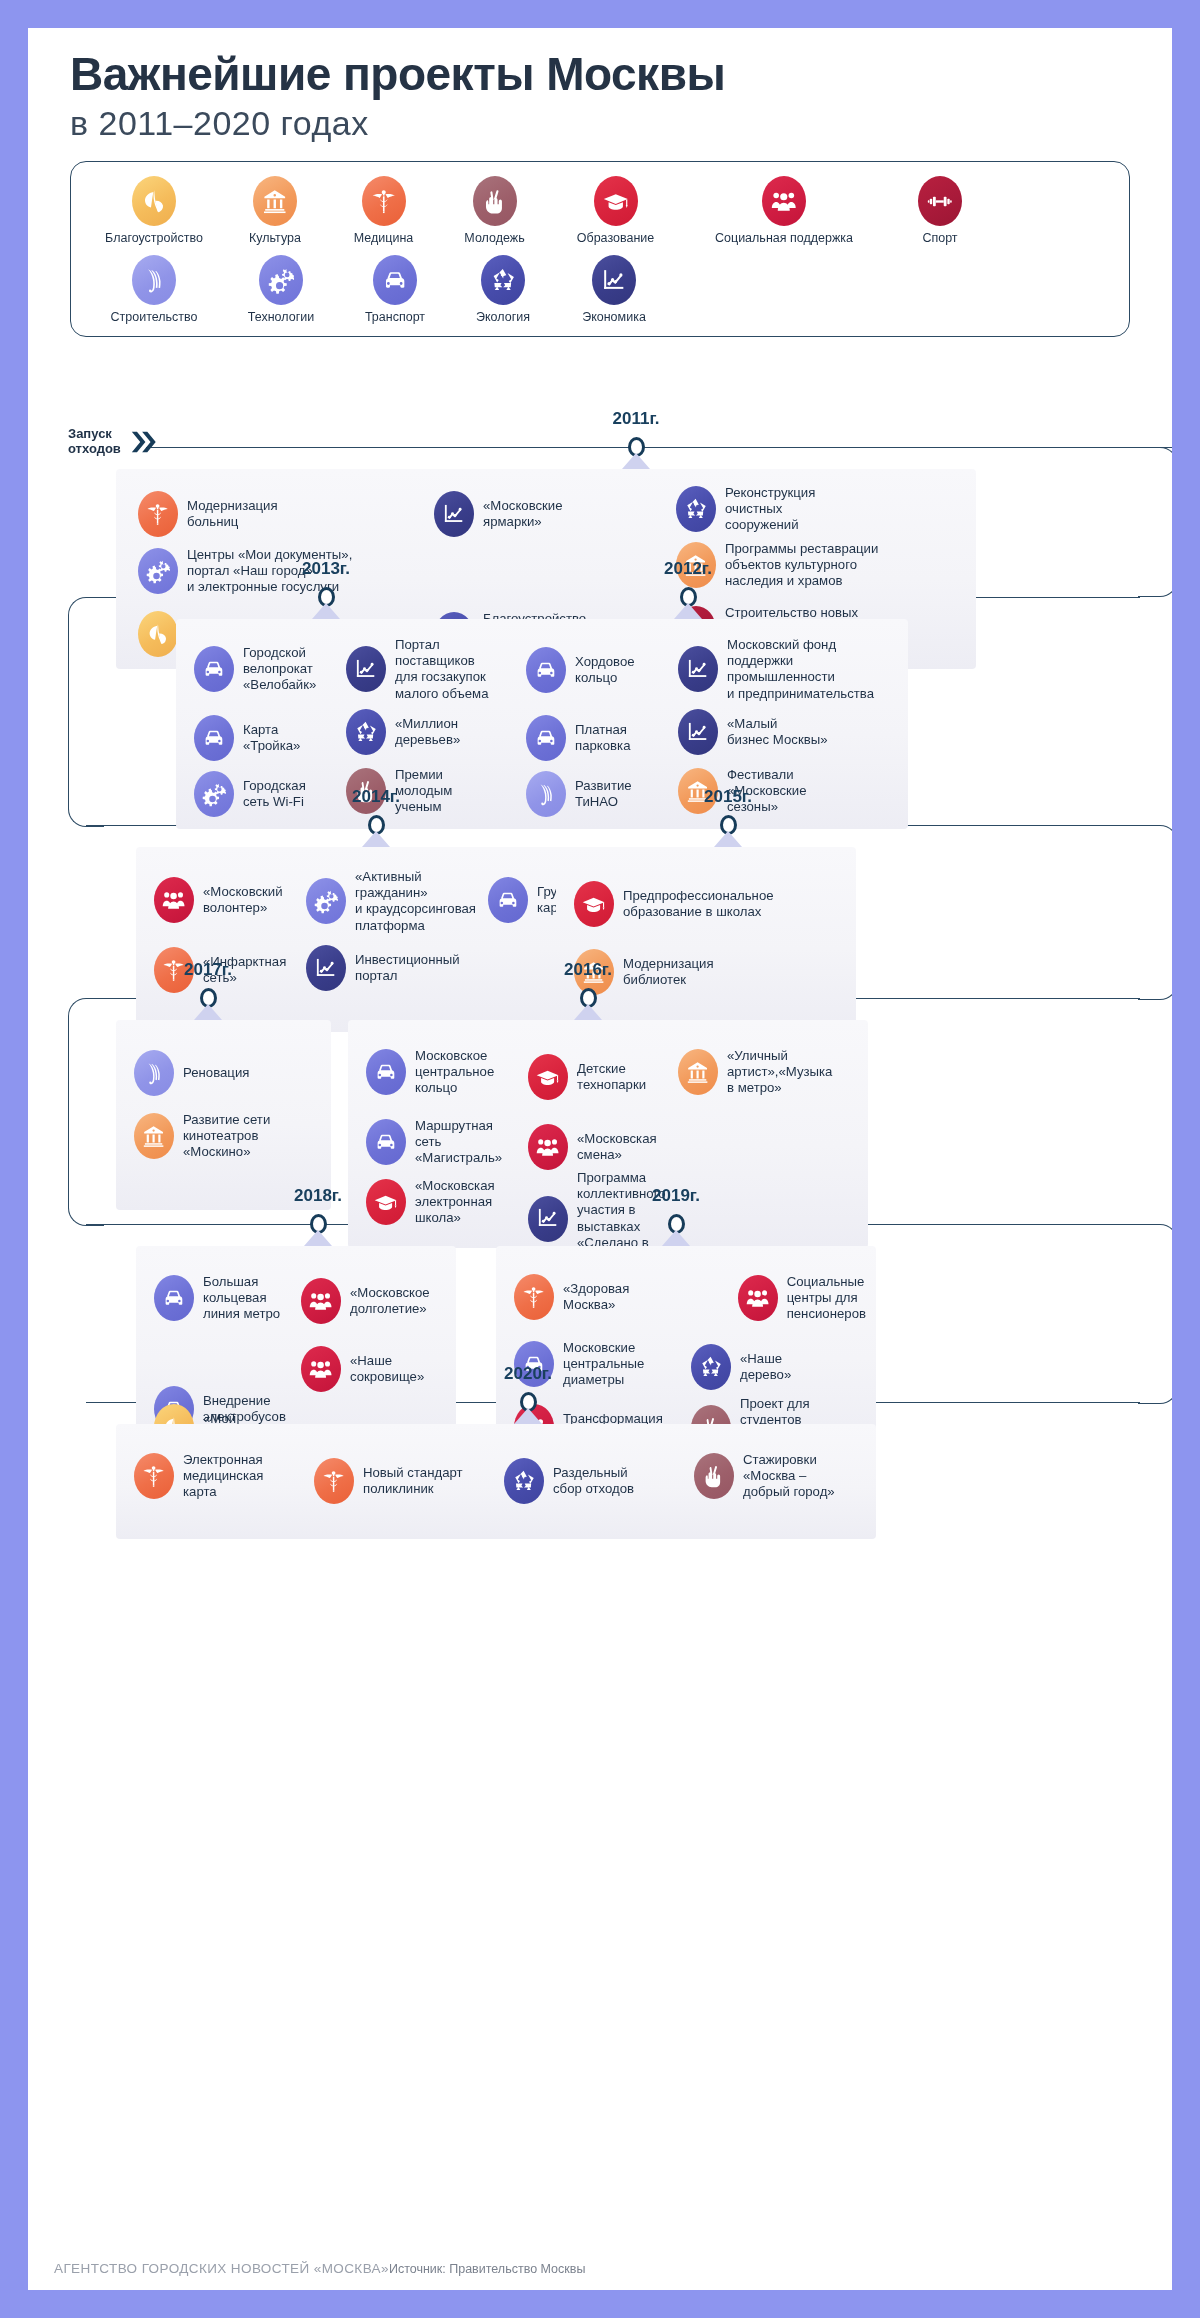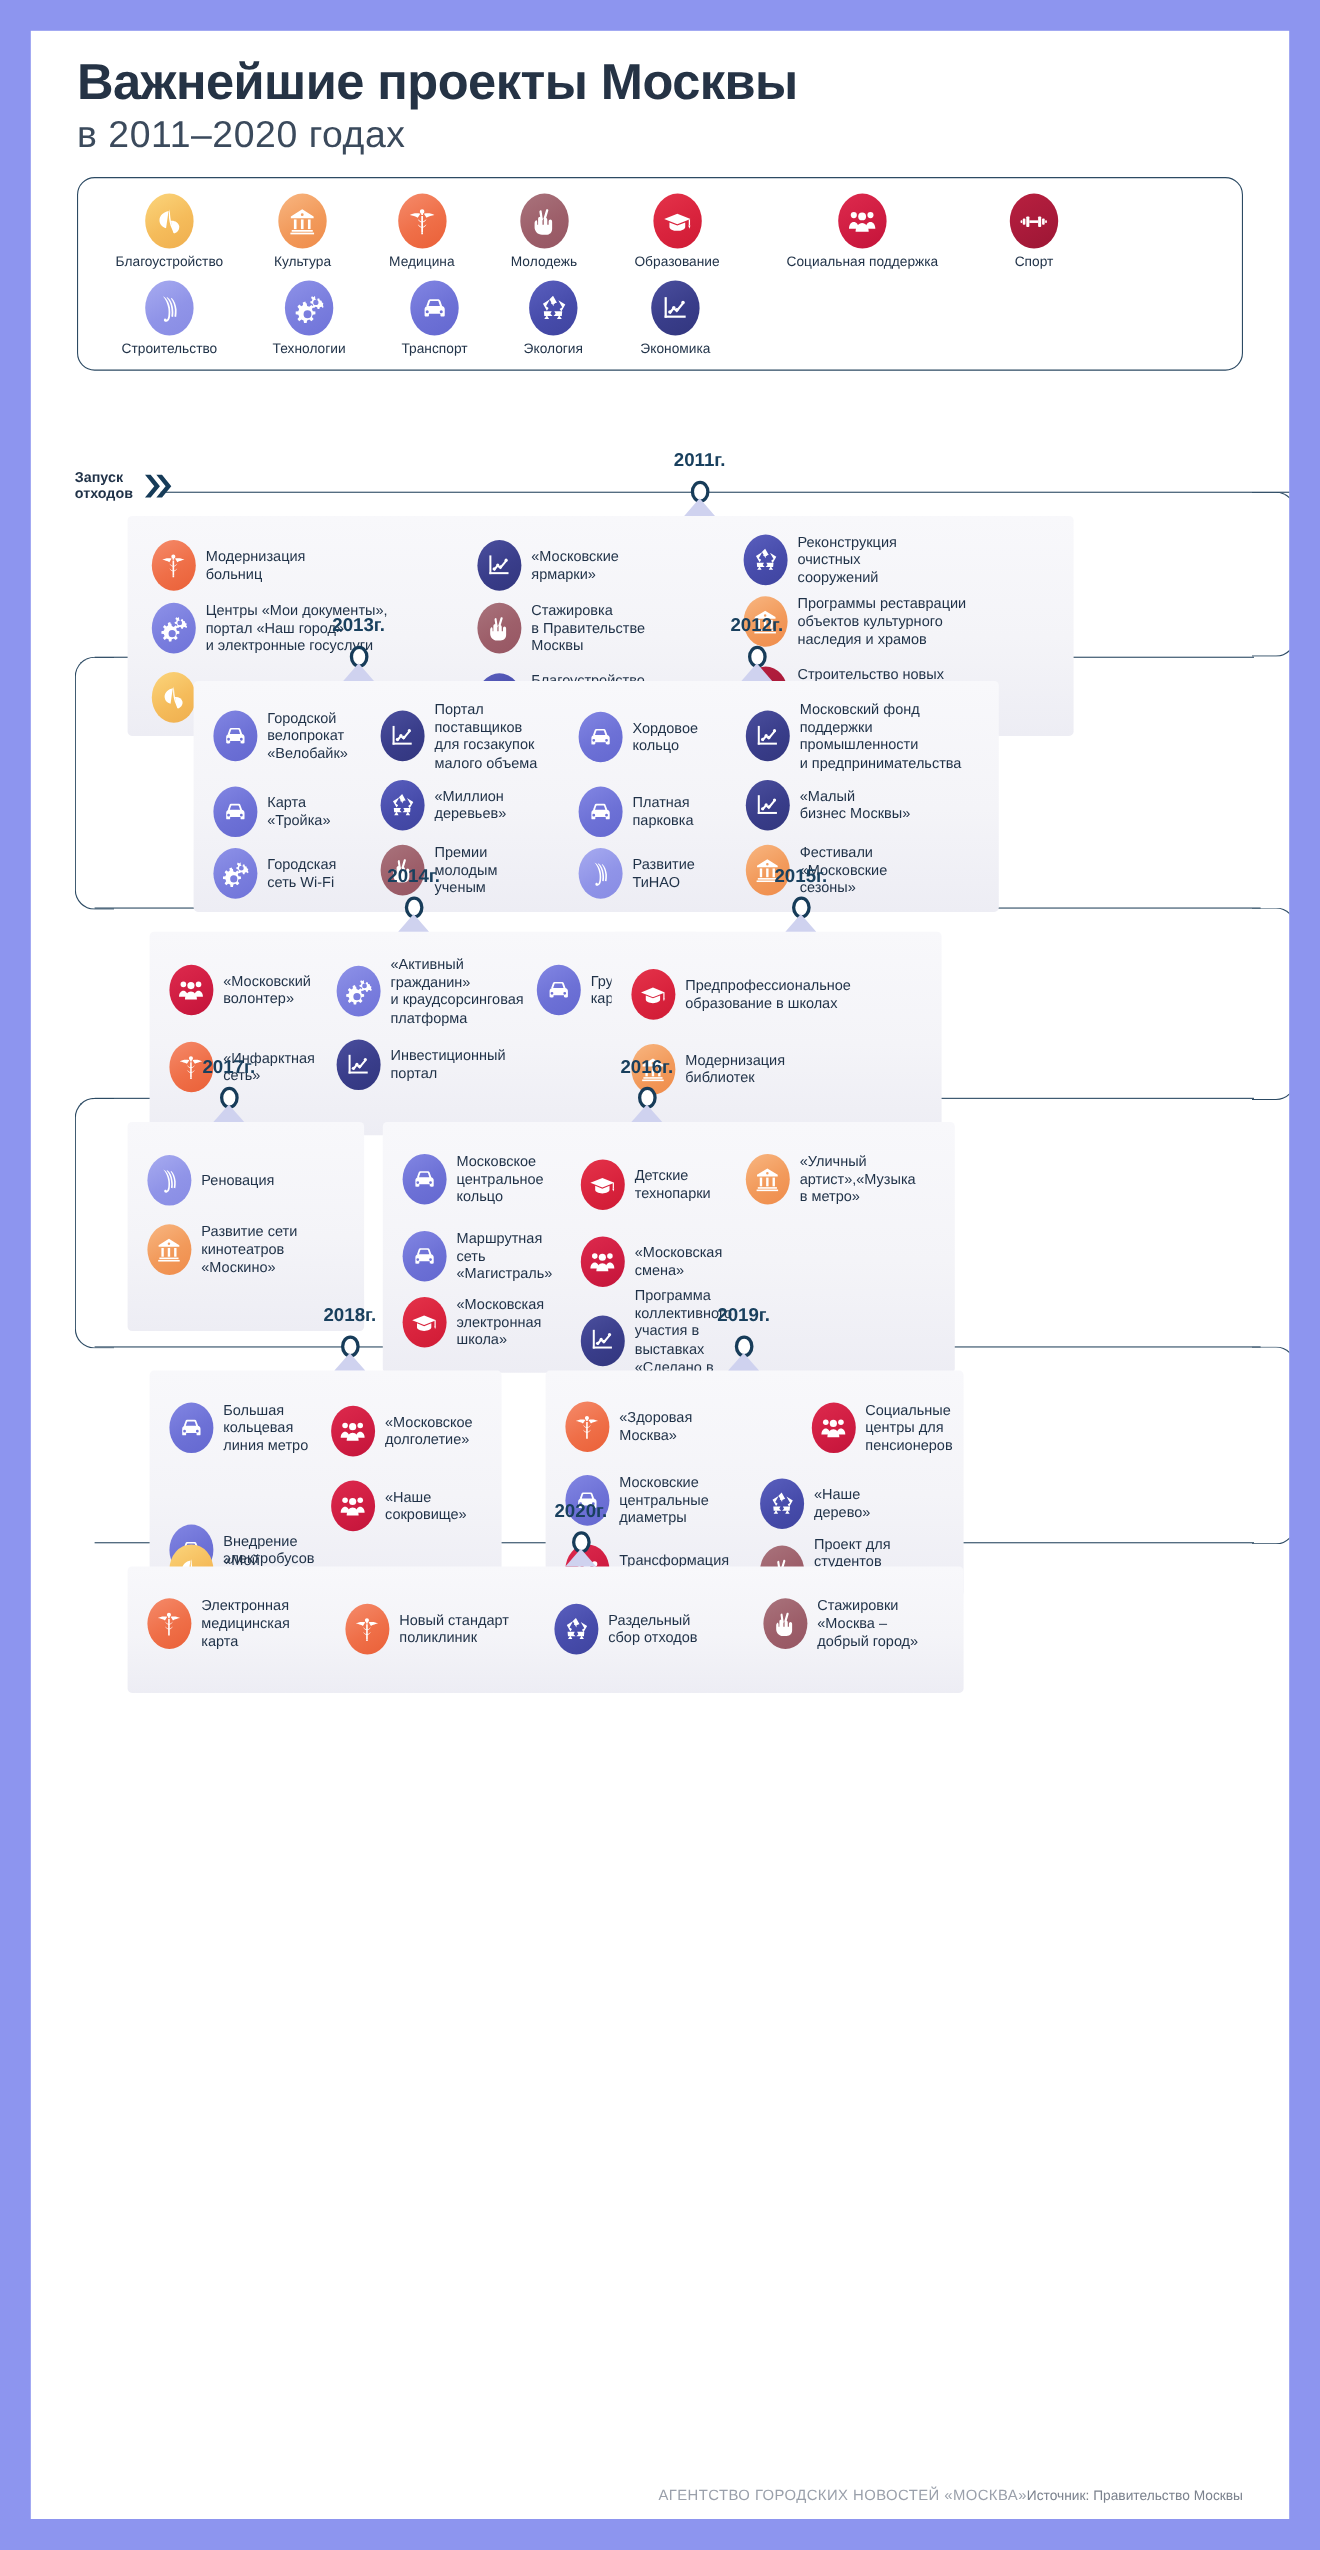--- a/index.html
+++ b/index.html
@@ -148,23 +148,23 @@
   .entry .tx {
     font-size: 13.2px;
     line-height: 1.22;
     color: #1f3147;
   }
 
   
   .footer {
     position: absolute;
     left: 0; right: 0; bottom: 14px;
-    padding: 0 42px;
+    padding: 0 26px;
     display: flex;
-    justify-content: flex-end;
+    justify-content: flex-start;
     align-items: baseline;
   }
   .footer .agency {
     font-size: 13.5px;
     letter-spacing: 0.4px;
     color: #9aa0ab;
     font-weight: 400;
   }
   .footer .source {
     font-size: 12.5px;
@@ -379,30 +379,20 @@
             <rect x="8" y="48" width="48" height="5"></rect>
             <path d="M18 40l10-12 7 6 14-17 4 3-17 21-7-6-8 10z"></path>
             <circle cx="20" cy="40" r="4"></circle>
             <circle cx="29" cy="30" r="4"></circle>
             <circle cx="36" cy="35" r="4"></circle>
             <circle cx="50" cy="18" r="4"></circle>
           </svg>
         </div>
         <div class="tx">«Московские<br>ярмарки»</div>
       </div>
-      <div class="entry" style="position: absolute; left: 406px; top: 190px; width: 240px;">
-        <div class="ic c-youth sm">
-          <svg viewBox="0 0 64 64">
-            <path d="M24 6c-2 0-3 2-3 4l3 20 5-2-3-20c0-1-1-2-2-2z"></path>
-            <path d="M40 4c-2-1-4 0-4 2l-6 20 5 2 6-20c1-2 0-3-1-4z"></path>
-            <path d="M16 28c-3 0-6 3-6 7v10c0 9 7 17 17 17h9c9 0 14-6 14-14V32c0-3-2-5-4-5s-4 2-4 5v7h-3V28c0-3-2-5-4-5s-4 2-4 5v11h-3V26c0-3-2-5-5-5s-5 2-5 5v13h-2v-6c0-3-2-5-4-5z"></path>
-          </svg>
-        </div>
-        <div class="tx">Стажировка<br>в Правительстве<br>Москвы</div>
-      </div>
       <div class="entry" style="position: absolute; left: 406px; top: 254px; width: 240px;">
         <div class="ic c-ecology sm">
           <svg viewBox="0 0 64 64">
             <path d="M32 3l9 16-7 1-1 7-9-16 8-8z"></path>
             <path d="M25 11l-9 16 6 4-4 6-9-16 16-10z"></path>
             <path d="M11 38h18l-3 6 5 5H12l-1-11z"></path>
             <path d="M53 38H35l3 6-5 5h19l1-11z"></path>
             <path d="M44 13l9 16-6 4 4 6 9-16-16-10z"></path>
             <path d="M27 21h10l-5-9-5 9zM18 47l5 9h-11l6-9zM46 47l-5 9h11l-6-9z"></path>
           </svg>

